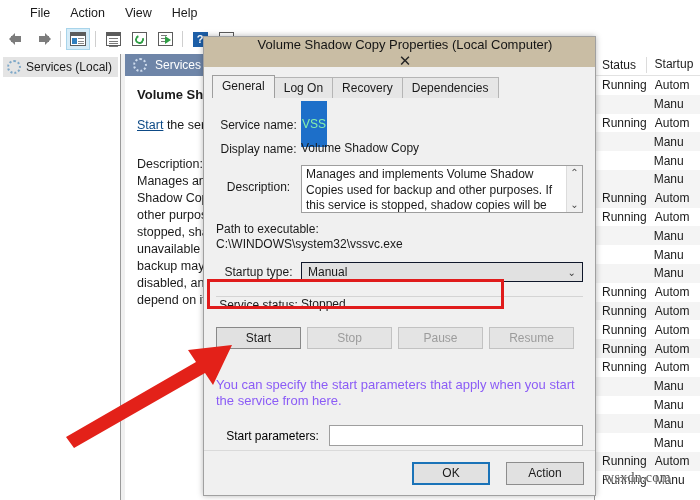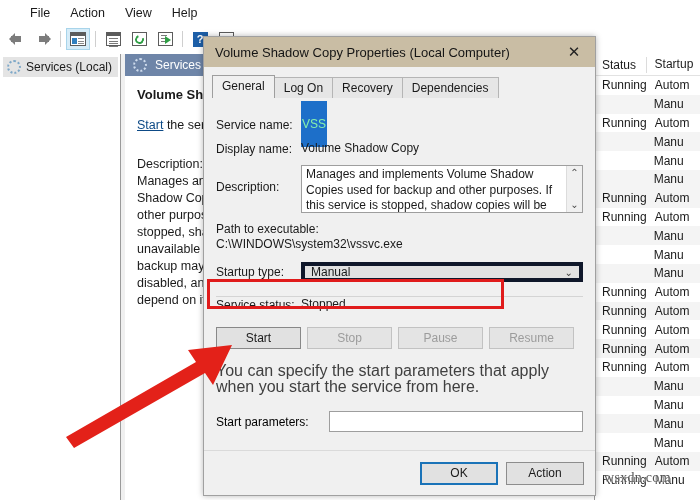--- a/index.html
+++ b/index.html
@@ -166,59 +166,60 @@
   
   .dlg {
     position: absolute; left: 203px; top: 36px; width: 393px; height: 460px;
     background: #f0f0f0; border: 1px solid #a0a0a0;
     box-shadow: 0 0 6px rgba(0,0,0,.28);
   }
   .dlg-title {
     height: 30px; background: #c9bda4;
     display: flex; align-items: center; justify-content: space-between;
     padding-left: 11px;
+    flex-direction: column;
   }
   .dlg-title-text { font-size: 13px; color: #151515; }
   .dlg-close {
     width: 42px; height: 30px; display: flex; align-items: center; justify-content: center;
     font-size: 15px; color: #232323;
   }
 
   .tabstrip {
     position: relative; height: 22px; margin: 9px 0 0 8px;
     display: flex; align-items: flex-end; font-size: 12px; text-align: right;
   }
   .tab {
     padding: 3px 9px 3px 9px; border: 1px solid #b5b5b5; border-bottom: none;
     background: #e6e6e6; color: #1a1a1a; margin-right: -1px; height: 21px;
   }
   .tab.active { background: #f0f0f0; height: 23px; position: relative; z-index: 3; border-color: #9e9e9e; }
 
   .dlg-body { position: absolute; left: 0; right: 0; top: 68px; bottom: 45px; padding: 12px 12px 0 12px; }
 
   .frow { display: flex; align-items: flex-start; margin-bottom: 9px; font-size: 12px; color: #1a1a1a; }
-  .flabel { width: 85px; flex: 0 0 85px; padding-top: 1px; }
+  .flabel { width: 85px; flex: 0 0 85px; padding-top: 1px; text-align: center; }
   .fval { flex: 1; }
   .sel-text { background: #1d6fc9; color: #86efac; padding: 16px 1px; }
 
   .descbox {
     flex: 1; height: 48px; background: #ffffff; border: 1px solid #9e9e9e;
     display: flex; overflow: hidden;
   }
   .descbox .txt { flex: 1; padding: 1px 4px; font-size: 12px; line-height: 15.5px; color: #1a1a1a; }
   .descbox .sb { width: 16px; background: #f0f0f0; border-left: 1px solid #dcdcdc;
     display: flex; flex-direction: column; justify-content: space-between; align-items: center;
     padding: 2px 0; }
   .descbox .sb span { font-size: 10px; color: #4a4a4a; line-height: 10px; }
 
   .path-label { font-size: 12px; color: #1a1a1a; margin-bottom: 1px; }
   .path-val { font-size: 12px; color: #1a1a1a; margin-bottom: 11px; }
 
   .combo {
-    flex: 1; height: 20px; background: #e1e1e1; border: 4px solid #0f172a;
+    flex: 1; height: 20px; background: #e1e1e1; border: 1px solid #0f172a;
     display: flex; align-items: center; justify-content: space-between;
     padding: 0 6px 0 6px; font-size: 12px; color: #1a1a1a;
   }
   .combo .chev { font-size: 10px; color: #3c3c3c; }
 
   .hr { height: 1px; background: #d4d4d4; margin: 14px 0 0 0; }
 
   .status-wrap { position: relative; }
   .redbox {
     position: absolute; left: -9px; top: -18px; width: 297px; height: 30px;
@@ -226,32 +227,32 @@
   }
   .status-row { display: flex; font-size: 12px; color: #1a1a1a; }
 
   .btnrow { display: flex; gap: 6px; margin-top: 15px; }
   .sbtn {
     width: 85px; height: 22px; border: 1px solid #888888; background: #e1e1e1;
     font-size: 12px; color: #1a1a1a; display: flex; align-items: center; justify-content: center;
   }
   .sbtn.disabled { color: #9c9c9c; border-color: #c2c2c2; background: #e4e4e4; }
 
-  .hint { font-size: 16px; color: #404040; line-height: 16px; margin-top: 14px; }
+  .hint { font-size: 13px; color: #8b5cf6; line-height: 16px; margin-top: 28px; }
 
   .param-row { display: flex; align-items: center; margin-top: 16px; font-size: 12px; }
   .param-row .flabel { width: 113px; flex: 0 0 113px; }
   .param-input {
     flex: 1; height: 21px; background: #ffffff; border: 1px solid #9e9e9e;
   }
 
   .dlg-footer {
     position: absolute; left: 0; right: 0; bottom: 0; height: 45px;
     border-top: 1px solid #dadada;
-    display: flex; align-items: center; justify-content: flex-end; gap: 8px; padding-right: 11px;
+    display: flex; align-items: center; justify-content: flex-end; gap: 16px; padding-right: 11px;
   }
   .fbtn {
     width: 78px; height: 23px; border: 1px solid #8d8d8d; background: #e1e1e1;
     font-size: 12px; color: #1a1a1a; display: flex; align-items: center; justify-content: center;
   }
   .fbtn.focus { border: 2px solid #1a73b8; }
   .fbtn.disabled { color: #a0a0a0; border-color: #c6c6c6; background: #e4e4e4; }
 
   
   .arrow-svg { position: absolute; left: 0; top: 0; width: 700px; height: 500px; pointer-events: none; }

